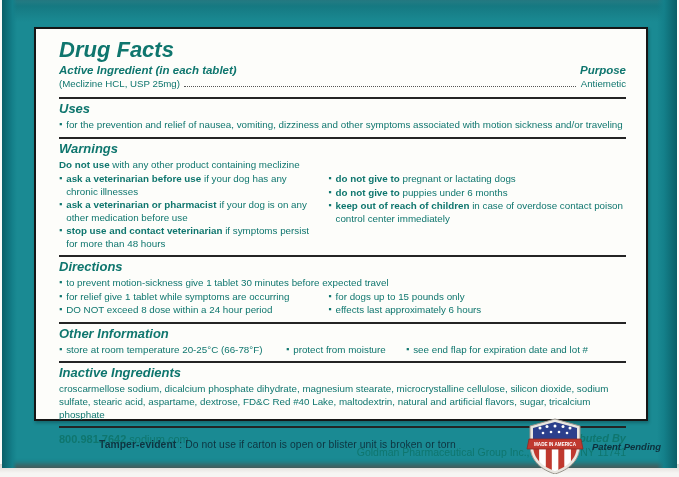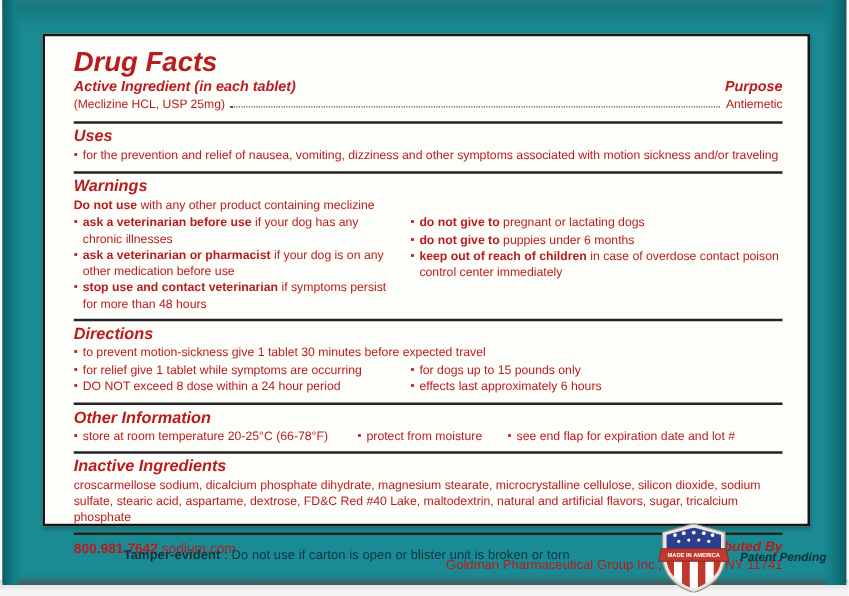--- a/index.html
+++ b/index.html
@@ -12,21 +12,21 @@
        box-shadow:inset 0 -4px 5px rgba(110,45,35,.5), inset 0 3px 4px rgba(255,255,255,.12);
        border-radius:0 0 3px 3px;}
   .edge-left{position:absolute;left:0;top:0;bottom:0;width:15px;
        background:linear-gradient(90deg,#0b5f68,#14808a 70%,rgba(26,138,147,0));}
   .edge-right{position:absolute;right:0;top:0;bottom:0;width:20px;
        background:linear-gradient(270deg,#0b5f68,#14808a 65%,rgba(26,138,147,0));}
   .edge-top{position:absolute;left:0;right:0;top:0;height:22px;
        background:linear-gradient(180deg,rgba(8,70,78,.35),rgba(8,70,78,0));}
   
   .panel{position:absolute;left:34px;top:27px;width:614px;height:394px;box-sizing:border-box;
-         background:#fdfdfa;border:2px solid #161616;padding:4px 20px 0 23px;color:#b91c1c;
+         background:#fdfdfa;border:2px solid #161616;padding:4px 20px 0 23px;color:#0f766e;
          box-shadow:1px 2px 3px rgba(0,0,0,.25);}
   .sec{border-top:2px solid #242424;padding:3px 0 4px;}
   .sec.first{border-top:none;}
   .hdr{font-style:italic;font-weight:bold;font-size:13px;line-height:1.15;margin:0 0 2px;}
   .title{font-style:italic;font-weight:bold;font-size:22px;line-height:1.05;margin:2px 0 3px;}
   .ai-row{display:flex;justify-content:space-between;align-items:baseline;
           font-style:italic;font-weight:bold;font-size:11.5px;margin-bottom:2px;}
   .leader-row{display:flex;align-items:baseline;font-size:9.7px;margin-bottom:4px;}
   .leader{flex:1;border-bottom:1.5px dotted #555;margin:0 5px 2px 4px;min-width:40px;}
   .body-t{font-size:9.8px;line-height:1.3;}

